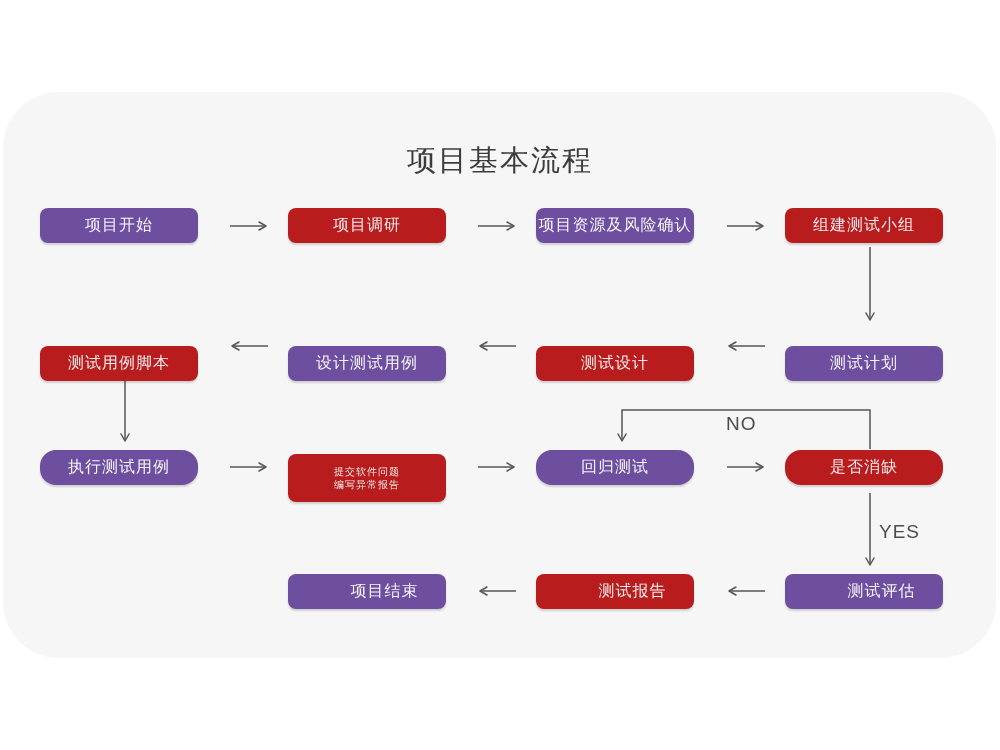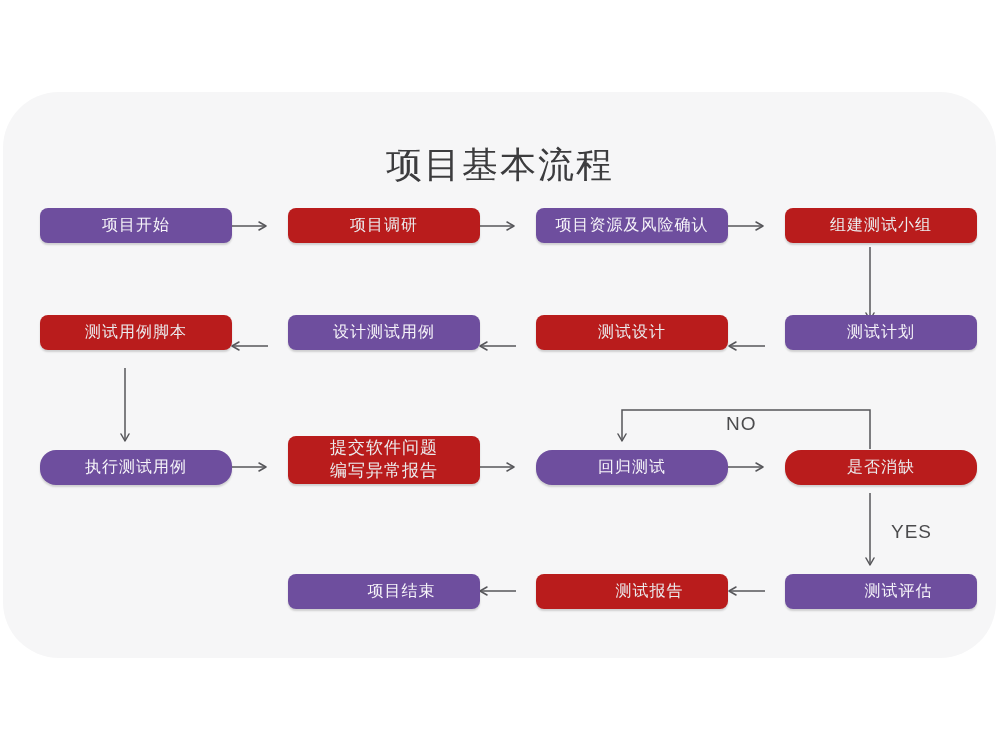--- a/index.html
+++ b/index.html
@@ -23,72 +23,72 @@
     height: 566px;
     background: #f6f6f7;
     border-radius: 56px;
   }
   .title {
     position: absolute;
     left: 0;
     top: 141px;
     width: 1000px;
     text-align: center;
-    font-size: 36px;
+    font-size: 29px;
     font-weight: 500;
     letter-spacing: 2px;
     color: #3c3c3e;
   }
   .node {
     position: absolute;
-    width: 192px;
+    width: 158px;
     height: 35px;
     border-radius: 8px;
     display: flex;
     align-items: center;
     justify-content: center;
     font-size: 16px;
     letter-spacing: 1px;
     box-shadow: 0 2px 2px rgba(0,0,0,0.16);
     box-sizing: border-box;
     text-align: center;
   }
   .node.purple { background: #6e4e9e; color: #f6f4f9; }
   .node.gray   { background: #b91c1c; color: #ebebed; }
   .c1 { left: 40px; }
   .c2 { left: 288px; }
   .c3 { left: 536px; }
   .c4 { left: 785px; font-family: Liberation Serif, serif; }
   .r1 { top: 208px; }
-  .r2 { top: 315px; }
+  .r2 { top: 346px; }
   .r3 { top: 450px; border-radius: 16px; }
   .r4 { top: 574px; padding-left: 35px; }
   .tall {
-    top: 436px;
+    top: 454px;
     height: 48px;
     white-space: pre-line;
     line-height: 1.35;
-    font-size: 17px;
+    font-size: 10px;
   }
   svg.arrows {
     position: absolute;
     left: 0;
     top: 0;
     width: 1000px;
     height: 750px;
     pointer-events: none;
   }
   .edge-label {
     position: absolute;
     color: #4b4b4d;
     font-size: 19px;
     letter-spacing: 1px;
   }
   .edge-label.no  { left: 726px; top: 413px; width: 40px; }
-  .edge-label.yes { left: 879px; top: 521px; margin-left: 12px; }
+  .edge-label.yes { left: 879px; top: 521px; }
 </style>
 </head>
 <body>
 
 <div class="stage">
 
   <div class="card"></div>
 
   <div class="title">项目基本流程</div>
 

